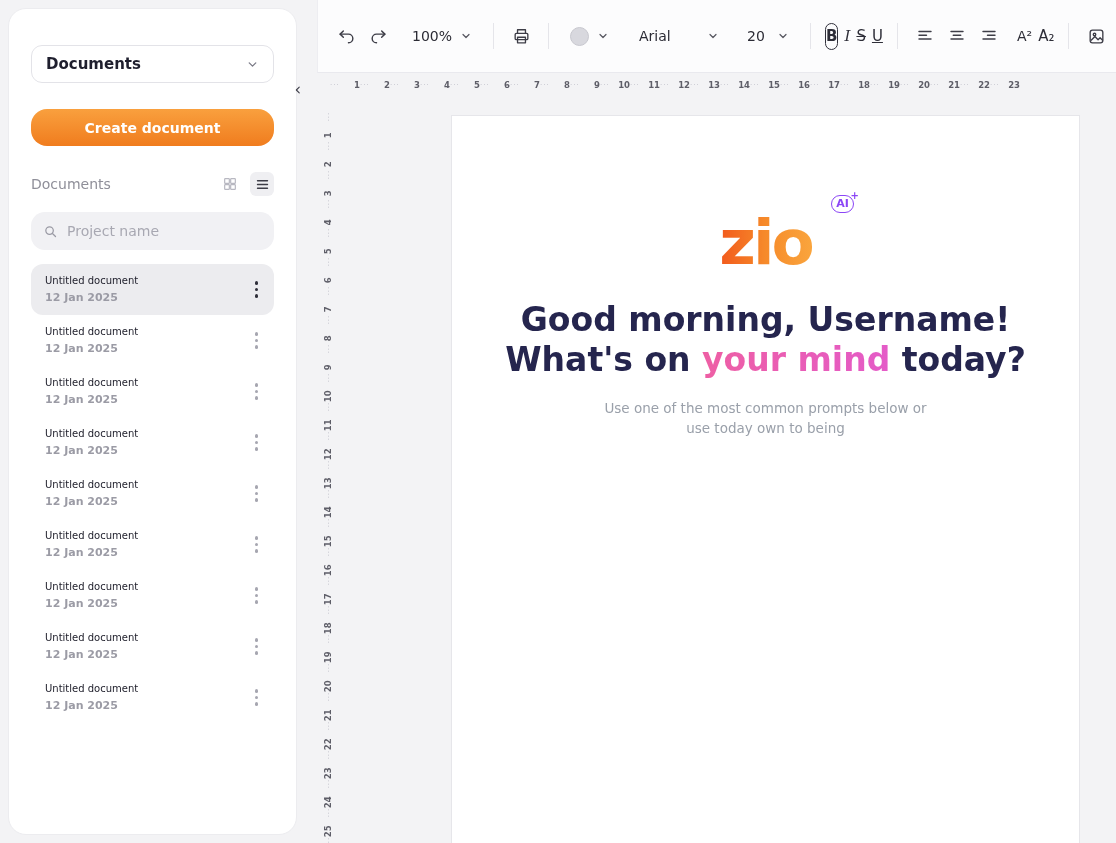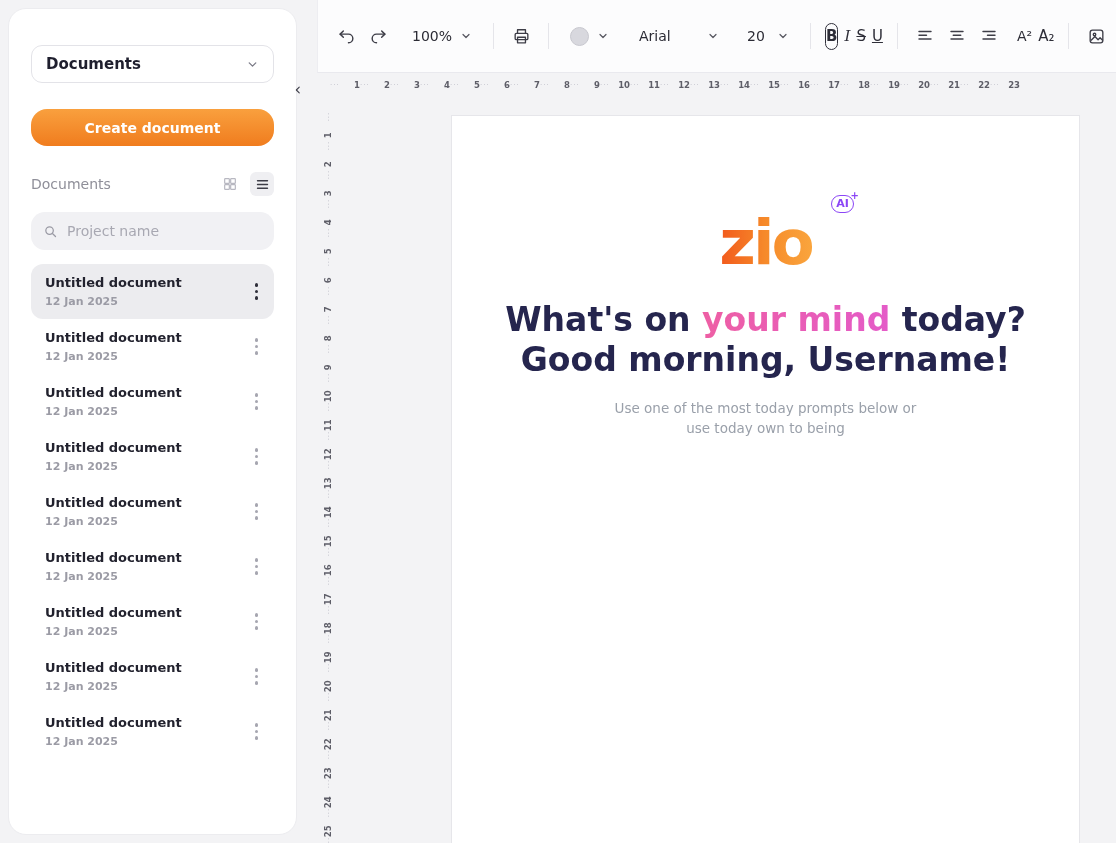--- a/index.html
+++ b/index.html
@@ -23,21 +23,21 @@
   .view-btn.list{color:#3c3c46;background:#efeff2;}
   .search{height:38px;background:#f1f1f4;border-radius:14px;display:flex;align-items:center;
     padding:0 12px;gap:9px;margin-bottom:14px;color:#9a9aa4;}
   .search input{border:none;background:transparent;outline:none;font-size:14px;color:#333;
     width:100%;font-family:inherit;}
   .search input::placeholder{color:#a8a8b2;}
   .doc-list{overflow:hidden;height:560px;}
   .doc-item{display:flex;align-items:center;justify-content:space-between;
     padding:11px 8px 11px 14px;border-radius:12px;cursor:pointer;}
   .doc-item.active{background:#ececef;}
-  .doc-title{font-size:13px;font-weight:700;color:#22222e;}
+  .doc-title{font-size:10px;font-weight:400;color:#22222e;}
   .doc-date{font-size:11px;color:#9b9ba5;margin-top:5px;font-weight:bold;}
   .kebab{display:flex;flex-direction:column;gap:3px;padding:6px 8px;cursor:pointer;}
   .kebab span{width:3.5px;height:3.5px;border-radius:50%;background:#a6a6b0;}
   .doc-item.active .kebab span{background:#2f2f3a;}
   .collapse-btn{position:absolute;left:288px;top:78px;width:20px;height:24px;display:flex;
     align-items:center;justify-content:center;color:#3e3e48;cursor:pointer;z-index:5;}
 
   
   .main{position:absolute;left:297px;top:0;right:0;bottom:0;}
   .toolbar{position:absolute;left:20px;top:0;right:0;height:73px;background:#fcfcfd;
@@ -582,21 +582,21 @@
         <span class="dots">···</span>
       </div>
     </div>
 
   <div class="page">
     <div class="logo-wrap">
       <span class="logo-text">zio</span>
       <span class="ai-badge"><span>AI</span><span class="plus">+</span></span>
     </div>
     <div class="greeting">
+      <div>Good morning, Username!</div>
       <div><span>What's on </span><span class="hl">your mind</span><span> today?</span></div>
-      <div>Good morning, Username!</div>
     </div>
     <div class="subtitle">
-      <span>Use one of the most today prompts below or</span><br>
+      <span>Use one of the most common prompts below or</span><br>
       <span>use today own to being</span>
     </div>
   </div>
 </div>
 
 </body></html>

